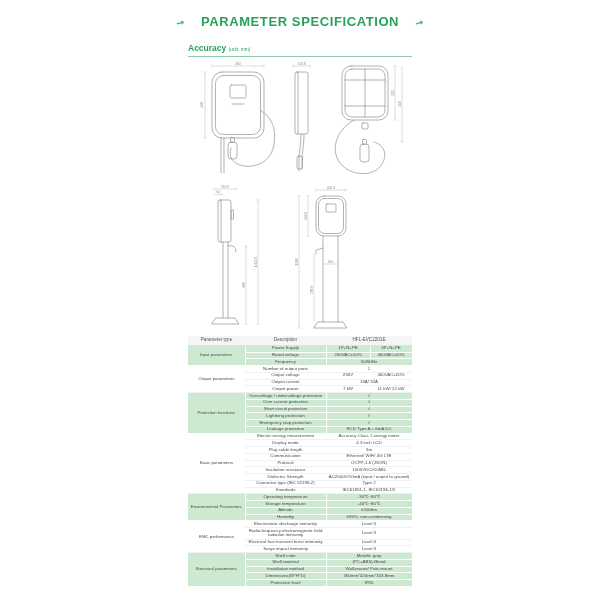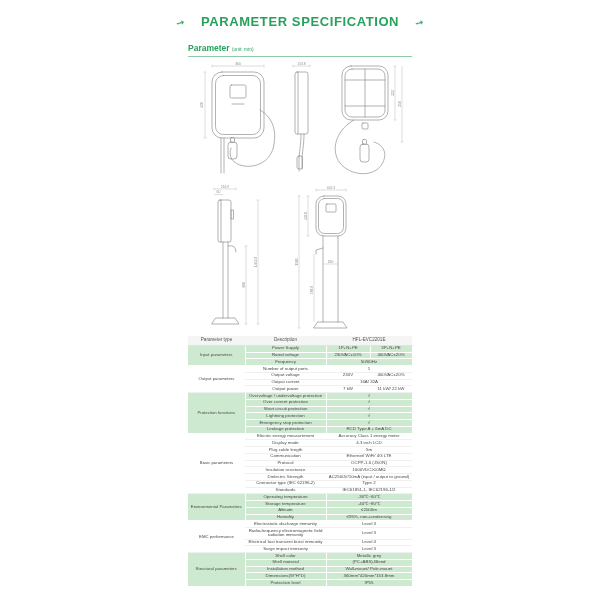--- a/index.html
+++ b/index.html
@@ -42,21 +42,21 @@
 </head>
 <body>
 
 <div class="page">
 
   <div class="title-row">
     <span class="deco">⇝</span><span>PARAMETER SPECIFICATION</span><span class="deco">⇝</span>
   </div>
 
   <div class="dim-label">
-    <span>Parameter</span>
+    <span>Accuracy</span>
     <span class="unit">(unit: mm)</span>
   </div>
   <div class="dim-underline"></div>
 
   <svg style="left:198px;top:60px" width="85" height="120" viewBox="0 0 85 120">
     <g class="draw">
       <rect x="14" y="12" width="52" height="66" rx="10"></rect>
       <rect x="17.5" y="15.5" width="45" height="59" rx="8"></rect>
       <rect x="32" y="25" width="16" height="13" rx="1.5"></rect>
       <line x1="34" y1="44" x2="46" y2="44"></line>

